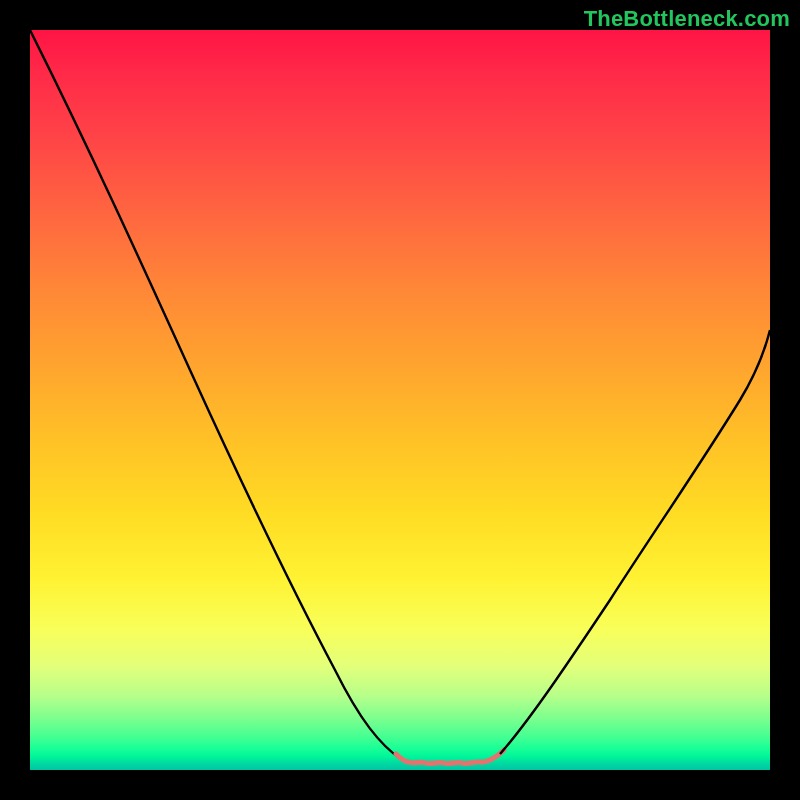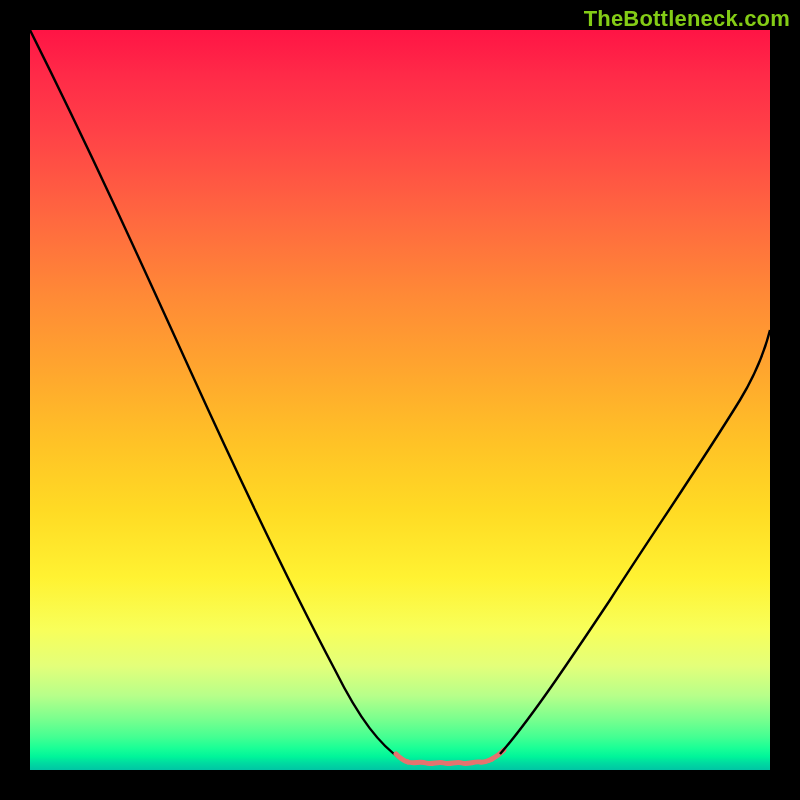--- a/index.html
+++ b/index.html
@@ -14,21 +14,21 @@
   .frame {
     position: relative;
     width: 800px;
     height: 800px;
     background: #000;
   }
   .watermark {
     position: absolute;
     top: 6px;
     right: 10px;
-    color: #84cc16;
+    color: #22c55e;
     font-size: 22px;
     font-weight: 600;
     letter-spacing: 0.2px;
     z-index: 10;
     user-select: none;
   }
   .plot-area {
     position: absolute;
     left: 30px;
     top: 30px;

